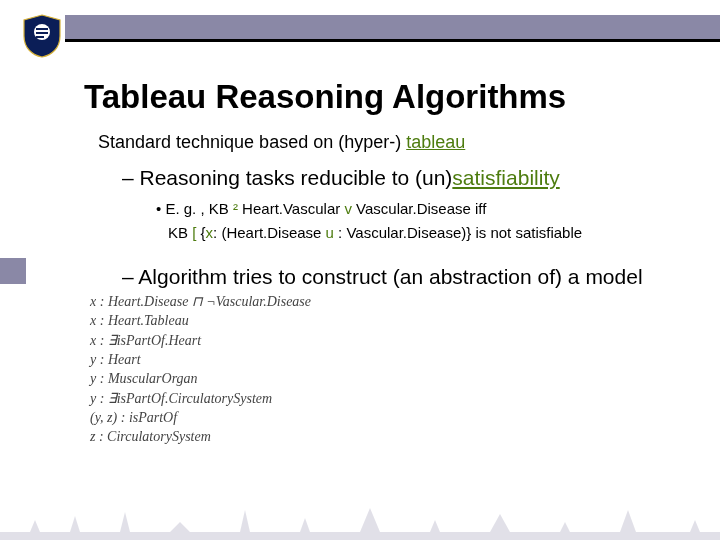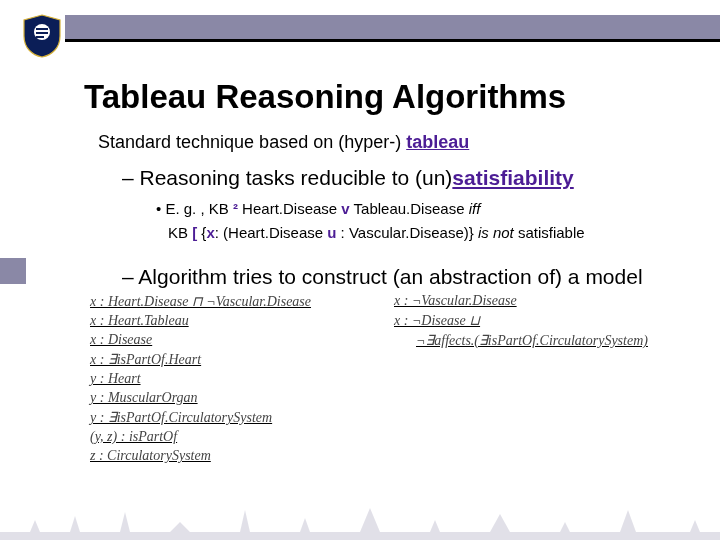--- a/index.html
+++ b/index.html
@@ -10,24 +10,24 @@
   .logo { position: absolute; top: 14px; left: 22px; width: 40px; height: 44px; }
   .logo svg { width: 100%; height: 100%; }
   .title { position: absolute; top: 78px; left: 84px; font-size: 33px; font-weight: 700; color: #000; }
   .body { position: absolute; top: 130px; left: 98px; right: 40px; font-size: 18px; color: #000; line-height: 1.35; }
   .lvl1 { margin-bottom: 10px; }
   .lvl2 { margin: 8px 0 6px 24px; font-size: 21px; text-indent: -15px; padding-left: 15px; }
   .lvl2::before { content: "–  "; }
   .lvl3 { margin: 6px 0 4px 58px; font-size: 15px; text-indent: -12px; padding-left: 12px; }
   .lvl3::before { content: "•  "; }
   .lvl3b { margin: 2px 0 20px 70px; font-size: 15px; }
-  .blue { color: #4c1d95; font-weight: bold; }
+  .blue { color: #4d7c0f; }
   .ul { text-decoration: underline; }
-  .it { font-style: italic; }
-  .cols { position: absolute; top: 290px; left: 90px; right: 40px; display: flex; gap: 18px; text-decoration: underline; }
+  .it { }
+  .cols { position: absolute; top: 290px; left: 90px; right: 40px; display: flex; gap: 18px; }
   .col { flex: 1; }
   .formula { font-family: Georgia, 'Times New Roman', serif; font-size: 14px; color: #444; margin: 3px 0; font-style: italic; white-space: nowrap; }
   .leftstripe { position: absolute; top: 258px; left: 0; width: 26px; height: 26px; background: #8a88a6; }
   .footer { position: absolute; left: 0; right: 0; bottom: 0; height: 42px; background: #fff; }
   .footer .sil { position: absolute; bottom: 0; left: 0; right: 0; height: 38px; opacity: 0.25; }
 </style>
 </head>
 <body>
 
 <div class="slide">
@@ -46,48 +46,42 @@
   <div class="title">Tableau Reasoning Algorithms</div>
 
   <div class="body">
     <div class="lvl1">
       <span>Standard technique based on (hyper-) </span><span class="blue ul">tableau</span>
     </div>
     <div class="lvl2">
       <span>Reasoning tasks reducible to (un)</span><span class="blue ul">satisfiability</span>
     </div>
     <div class="lvl3">
-      <span>E. g. , KB </span><span class="blue">²</span><span> Heart.Disease </span><span class="blue">v</span><span> Tableau.Disease </span><span class="it">iff</span>
+      <span>E. g. , KB </span><span class="blue">²</span><span> Heart.Vascular </span><span class="blue">v</span><span> Vascular.Disease </span><span class="it">iff</span>
     </div>
     <div class="lvl3b">
       <span>KB </span><span class="blue">[</span><span> {</span><span class="blue">x</span><span>: (Heart.Disease </span><span class="blue">u</span><span> : Vascular.Disease)} </span><span class="it">is not</span><span> satisfiable</span>
     </div>
     <div class="lvl2">
       <span>Algorithm tries to construct (an abstraction of) a model</span>
     </div>
   </div>
 
   <div class="leftstripe"></div>
 
   <div class="cols">
     <div class="col">
       <div class="formula">x : Heart.Disease ⊓ ¬Vascular.Disease</div>
       <div class="formula">x : Heart.Tableau</div>
-      <div class="formula">x : Disease</div>
       <div class="formula">x : ∃isPartOf.Heart</div>
       <div class="formula">y : Heart</div>
       <div class="formula">y : MuscularOrgan</div>
       <div class="formula">y : ∃isPartOf.CirculatorySystem</div>
       <div class="formula">(y, z) : isPartOf</div>
       <div class="formula">z : CirculatorySystem</div>
-    </div>
-    <div class="col">
-      <div class="formula">x : ¬Vascular.Disease</div>
-      <div class="formula">x : ¬Disease ⊔</div>
-      <div class="formula" style="padding-left:22px">¬∃affects.(∃isPartOf.CirculatorySystem)</div>
     </div>
   </div>
 
   <div class="footer">
     <svg class="sil" viewBox="0 0 720 38" preserveAspectRatio="none">
       <path fill="#8a88a6" d="M0 38 L0 30 L30 30 L35 18 L40 30 L70 30 L75 14 L80 30 L120 30 L125 10 L130 30 L170 30 L180 20 L190 30 L240 30 L245 8 L250 30 L300 30 L305 16 L310 30 L360 30 L370 6 L380 30 L430 30 L435 18 L440 30 L490 30 L500 12 L510 30 L560 30 L565 20 L570 30 L620 30 L628 8 L636 30 L690 30 L695 18 L700 30 L720 30 L720 38 Z"></path>
     </svg>
   </div>
 </div>
 

